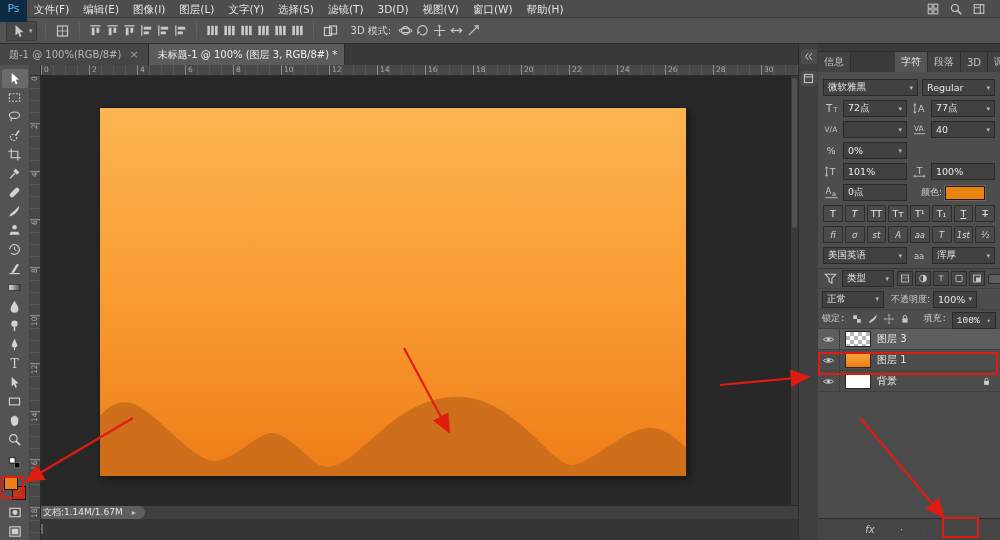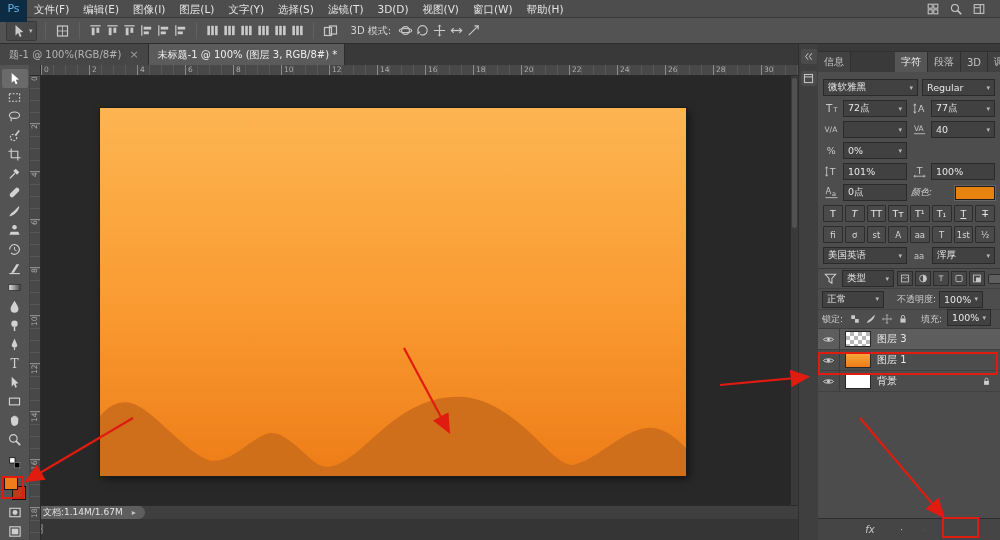--- a/index.html
+++ b/index.html
@@ -83,34 +83,34 @@
   .fld{flex:1;display:flex;align-items:center;background:#414141;border:1px solid #2a2a2a;height:17px;padding:0 4px;font-size:9.5px;color:#e8e8e8;min-width:0;overflow:hidden;white-space:nowrap;}
   .fld .dd{margin-left:auto;padding-left:3px;}
   .f-family{flex:1.35;}
   .lbl{font-size:9px;color:#cdcdcd;white-space:nowrap;flex:none;}
   .color-swatch{width:40px;height:14px;background:var(--char-color-swatch);border:1px solid #1d1d1d;box-shadow:0 0 0 1px #666;flex:none;}
   .btn-row{display:flex;gap:2px;height:17px;flex:none;}
   .tbtn{flex:1;height:17px;background:#4a4a4a;border:1px solid #2c2c2c;border-radius:1px;font-size:9.5px;color:#e4e4e4;display:flex;align-items:center;justify-content:center;overflow:hidden;white-space:nowrap;}
   .faux-italic-button{font-style:italic;}
   .underline-button{text-decoration:underline;}
   .strikethrough-button{text-decoration:line-through;}
-  .ot-row .tbtn{font-size:8.5px;color:#d8d8d8;}
+  .ot-row .tbtn{font-size:8.5px;font-style:italic;color:#d8d8d8;}
 
   
   .layers-filter{display:flex;align-items:center;gap:3px;padding:2px 4px;height:20px;flex:none;background:#4d4d4d;border-bottom:1px solid #424242;}
   .f-type{width:52px;flex:none;}
   .fgroup{display:flex;gap:2px;align-items:center;}
   .fbtn,.lkbtn{width:16px;height:15px;background:#474747;border:1px solid #2d2d2d;color:#c8c8c8;display:flex;align-items:center;justify-content:center;padding:1px;flex:none;}
   .lkbtn{width:14px;height:14px;background:none;border:none;}
   .toggle{width:15px;height:10px;border:1px solid #2c2c2c;background:#5f5f5f;border-radius:2px;margin-left:auto;flex:none;}
   .layers-blend{display:flex;align-items:center;gap:3px;padding:2px 4px;height:21px;flex:none;background:#4d4d4d;border-bottom:1px solid #424242;}
   .f-blend{width:62px;flex:none;}
   .f-num{width:44px;flex:none;}
-  .layers-blend .lbl{margin-left:10px;}
-  .layers-lock{display:flex;align-items:flex-end;gap:5px;padding:2px 4px;height:19px;flex:none;background:#4d4d4d;border-bottom:1px solid #3e3e3e;}
+  .layers-blend .lbl{margin-left:4px;}
+  .layers-lock{display:flex;align-items:flex-start;gap:5px;padding:2px 4px;height:19px;flex:none;background:#4d4d4d;border-bottom:1px solid #3e3e3e;font-family:Liberation Mono, monospace;}
   .layers-list{flex:none;background:#4c4c4c;}
   .layer-row{height:21px;display:flex;align-items:center;border-bottom:1px solid #414141;position:relative;}
   .layer-row.selected{background:#5d5d5d;}
   .eye-cell{width:22px;height:100%;border-right:1px solid #3d3d3d;display:flex;align-items:center;justify-content:center;flex:none;}
   .eye{width:13px;height:13px;color:#d6d6d6;display:block;}
   .thumb{width:26px;height:16px;border:1px solid #272727;margin:0 6px 0 5px;flex:none;}
   .thumb.checker{background-color:#fff;background-image:linear-gradient(45deg,#b9b9b9 25%,transparent 25%,transparent 75%,#b9b9b9 75%),linear-gradient(45deg,#b9b9b9 25%,#ffffff 25%,#ffffff 75%,#b9b9b9 75%);background-size:8px 8px;background-position:0 0,4px 4px;}
   .thumb.orange{background:linear-gradient(180deg,var(--layer1-thumb),var(--doc-bottom));}
   .thumb.white{background:#fff;}
   .layer-name{font-size:10px;color:#eaeaea;white-space:nowrap;}
@@ -704,21 +704,21 @@
               <svg viewBox="0 0 16 16" fill="none" stroke="currentColor" stroke-width="1.2" style="width:100%;height:100%;display:block">
                 <text x="1.5" y="10" font-size="9" fill="currentColor" stroke="none">A</text>
                 <text x="8.5" y="11.5" font-size="7" fill="currentColor" stroke="none">a</text>
                 <path d="M1.5 13.5h13" stroke-width=".9"></path>
               </svg>
             </span>
           <div class="fld">
               <span>0点</span>
             </div>
           </div>
-        <div class="half" style="justify-content:space-between;font-style:italic;">
+        <div class="half" style="justify-content:center;">
           <span class="lbl">颜色:</span>
           <div class="color-swatch"></div>
         </div>
       </div>
       <div class="btn-row">
           <div class="tbtn faux-bold-button">T</div>
           <div class="tbtn faux-italic-button">T</div>
           <div class="tbtn all-caps-button">TT</div>
           <div class="tbtn small-caps-button">Tт</div>
           <div class="tbtn superscript-button">T¹</div>

